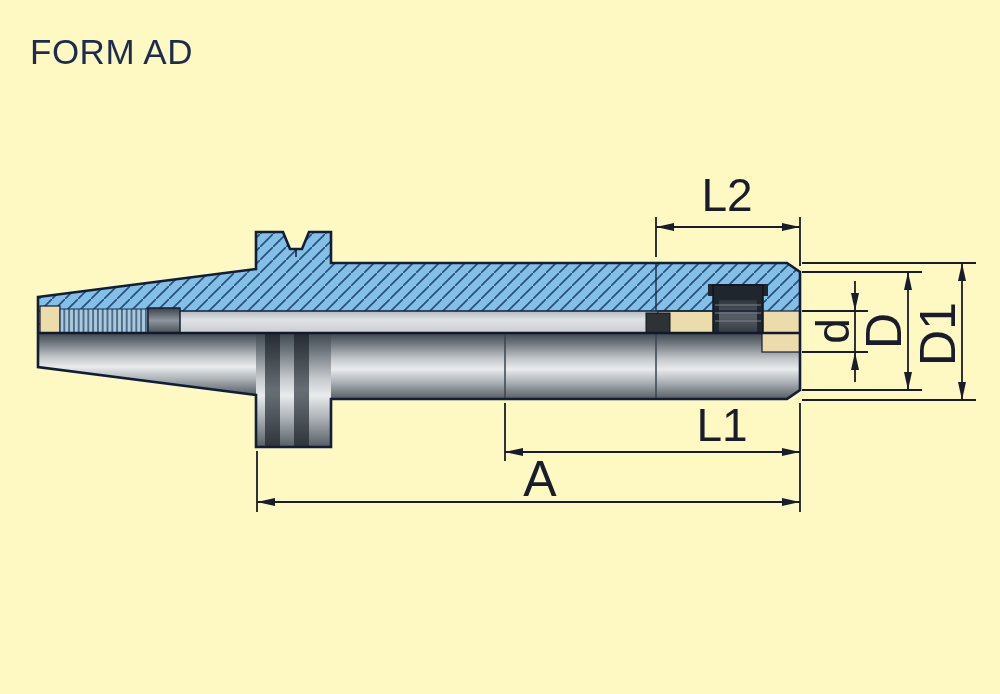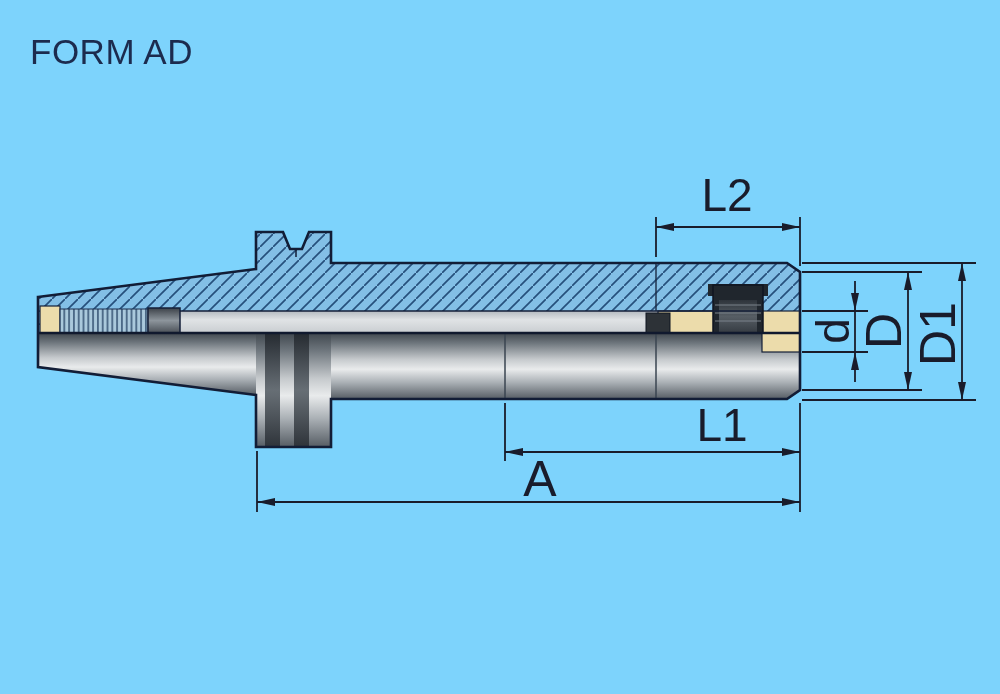--- a/index.html
+++ b/index.html
@@ -1,19 +1,19 @@
 <!DOCTYPE html>
 <html><head>
 <meta charset="utf-8">
 <style>
   html,body{margin:0;padding:0;background:#ffffff;}
   .stage{
     position:relative;
     width:1000px;height:694px;
-    background:#7dd3fc;
+    background:#fef9c3;
     overflow:hidden;
     font-family:"Liberation Sans", sans-serif;
   }
   .title{
     position:absolute;
     left:30px;top:32px;
     font-size:35px;
     font-weight:500;
     letter-spacing:0.5px;
     color:#1c2b4e;

